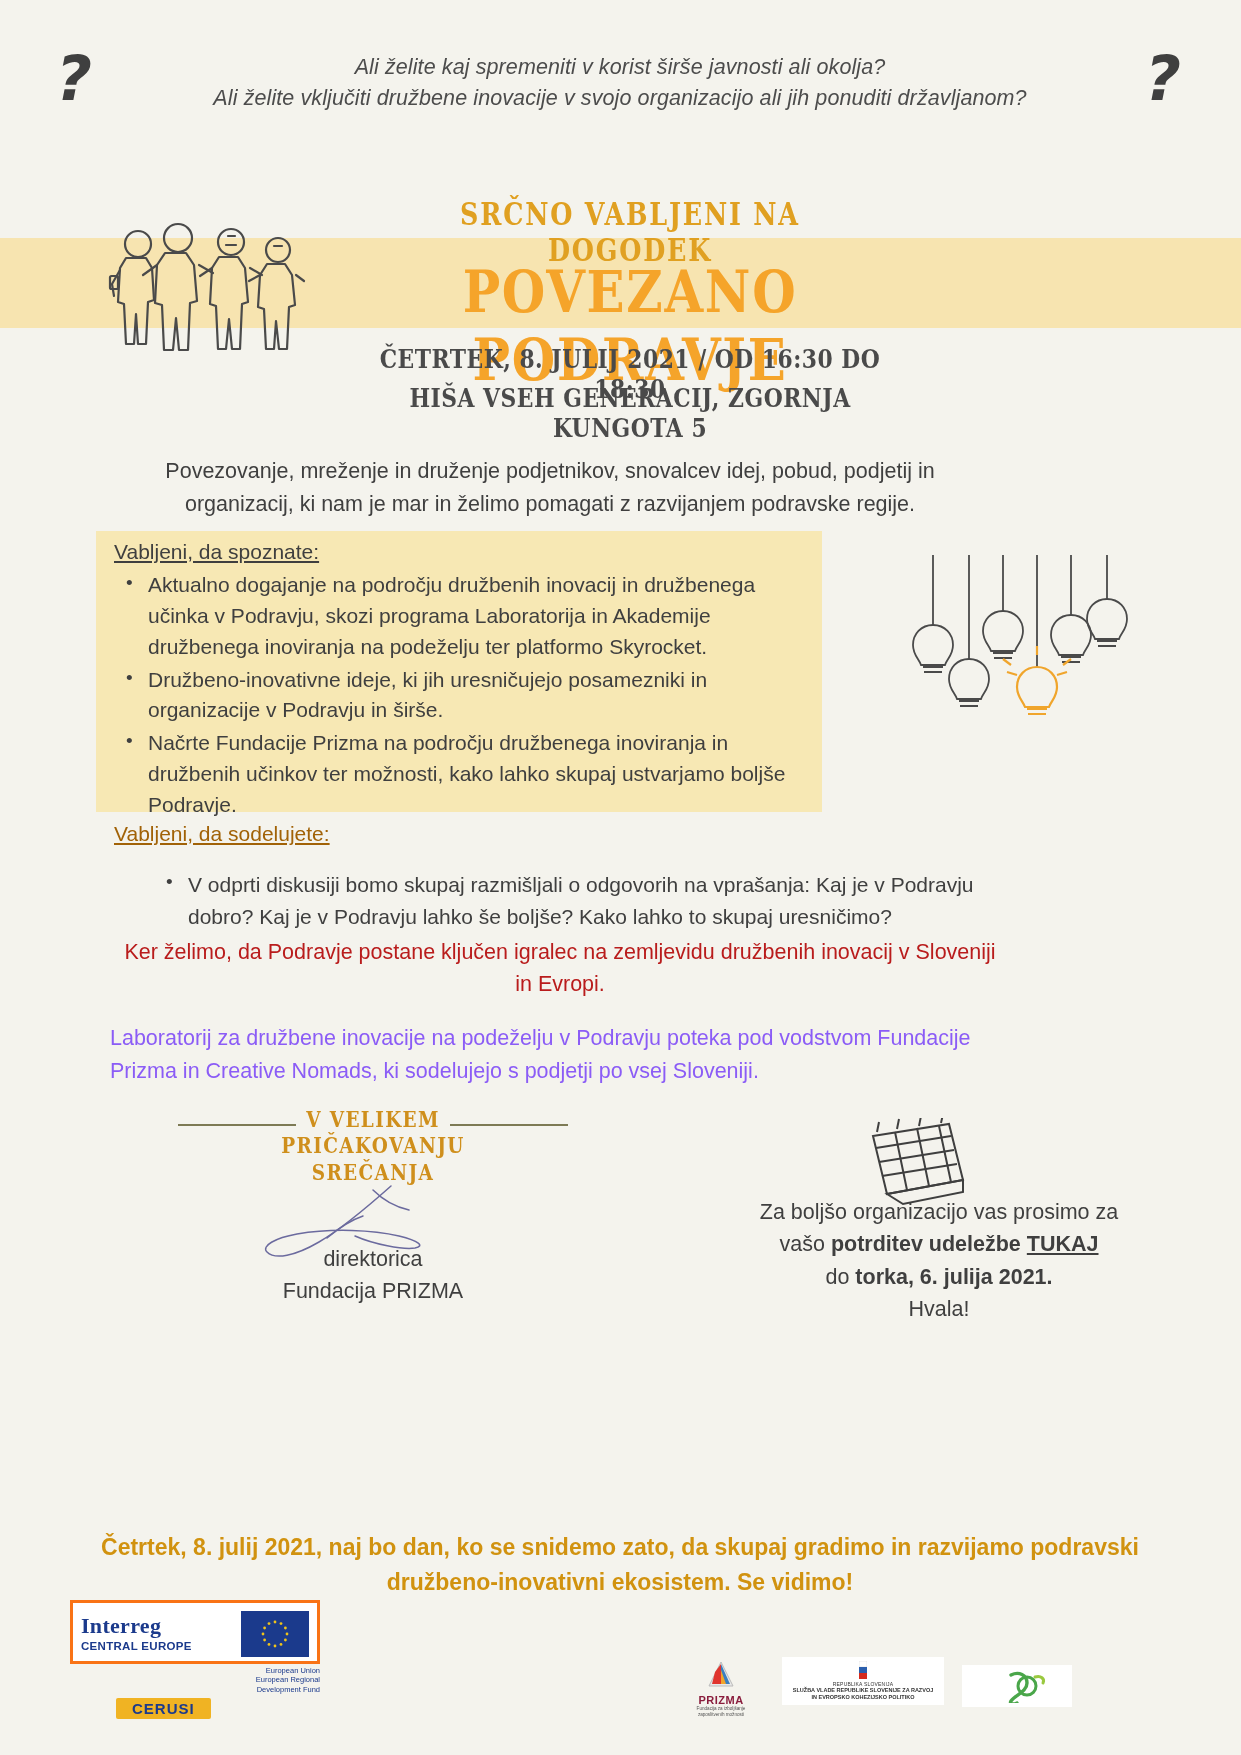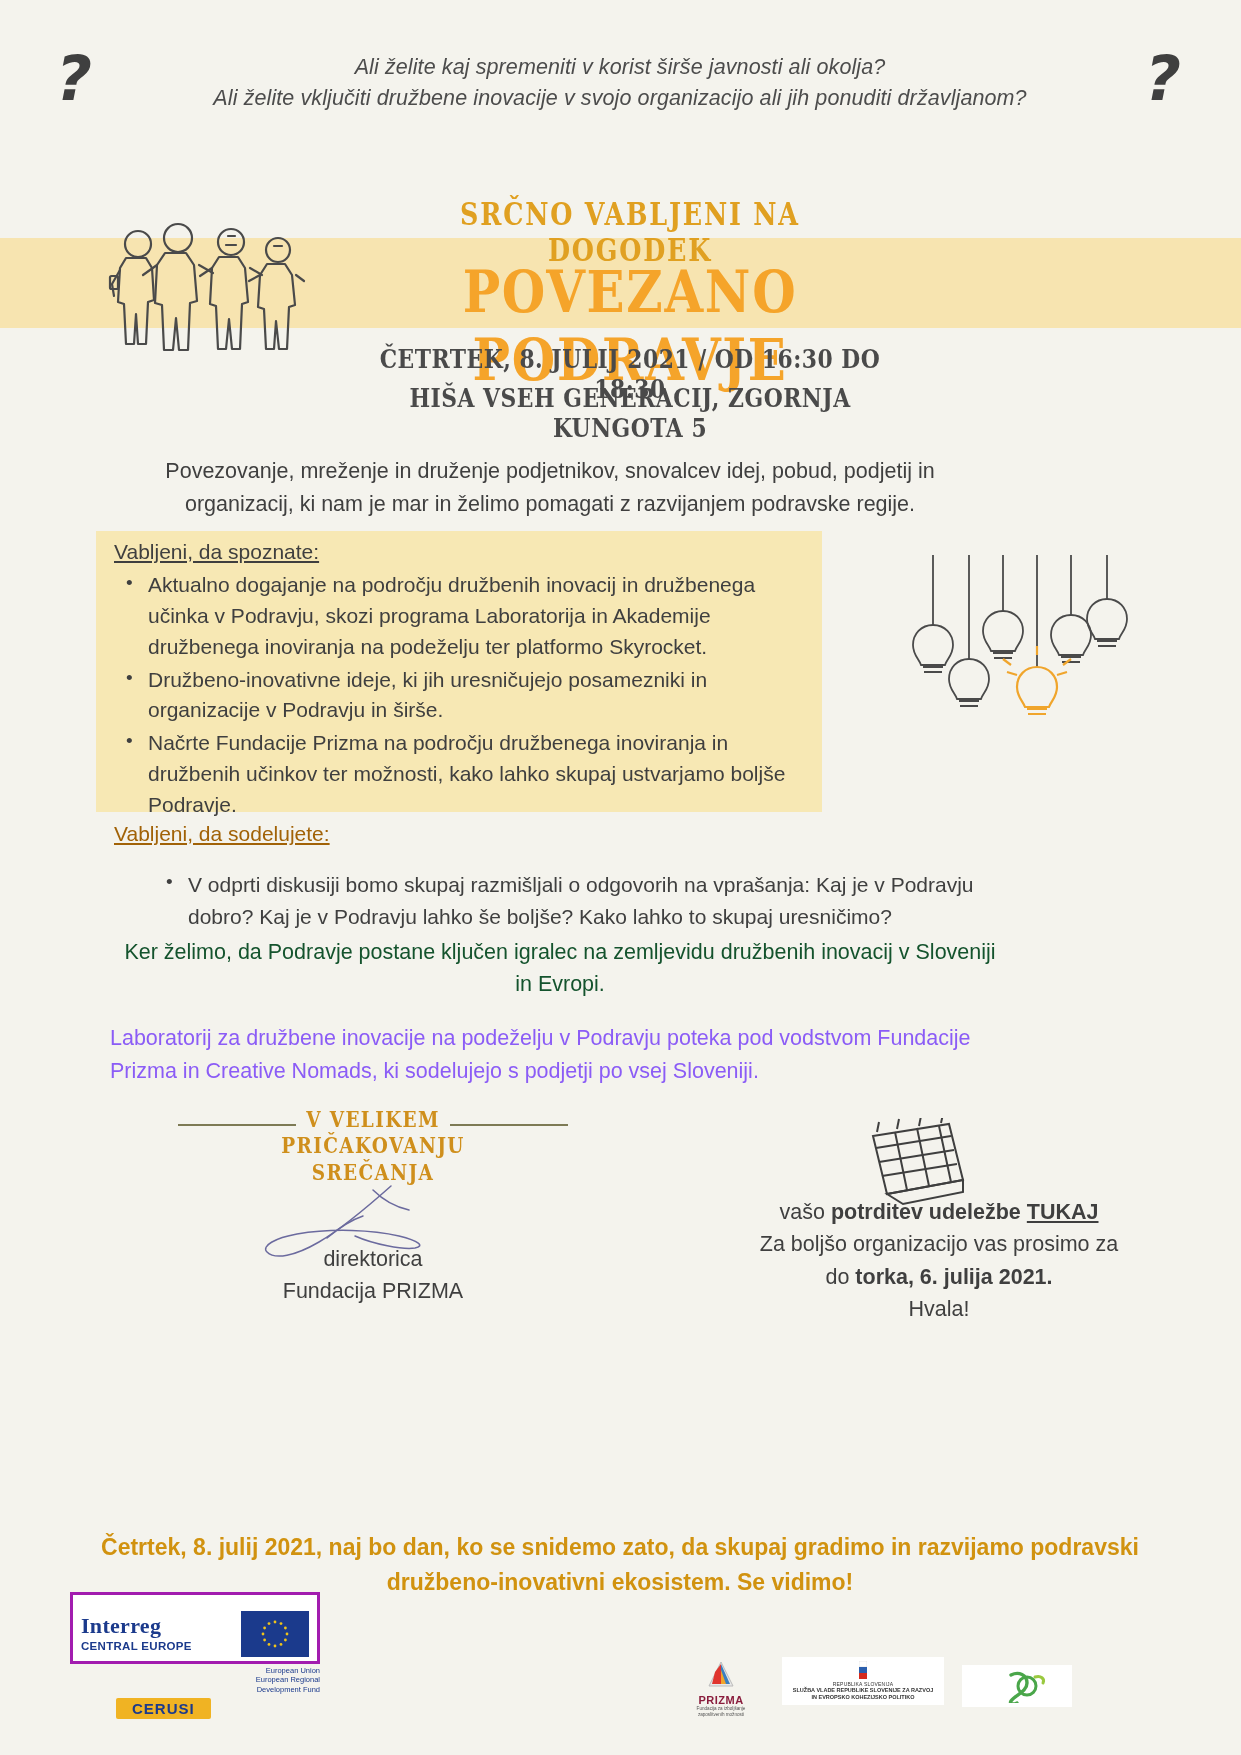--- a/index.html
+++ b/index.html
@@ -168,21 +168,21 @@
     font-size: 19px;
   }
 
   
   .highlight {
     position: absolute;
     top: 936px; left: 120px; width: 880px;
     text-align: center;
     font-size: 21.5px;
     line-height: 1.5;
-    color: #14532d;
+    color: #b91c1c;
   }
 
   
   .closing {
     position: absolute;
     top: 1022px; left: 110px; width: 890px;
     font-size: 21.5px;
     line-height: 1.52;
     color: #8b5cf6;
   }
@@ -265,23 +265,23 @@
     color: #d1920f;
   }
 
   
   .footer { position: absolute; left: 0; right: 0; bottom: 26px; height: 110px; }
   .interreg {
     position: absolute; left: 70px; bottom: 10px;
     width: 250px;
   }
   .ir-box {
-    border: 3px solid #a21caf;
+    border: 3px solid #f97316;
     background: #fff;
-    padding: 16px 8px 4px 8px;
+    padding: 8px 8px 4px 8px;
     display: flex;
     align-items: center;
   }
   .ir-text { flex: 1; }
   .ir-t1 {
     font-weight: bold; font-size: 22px; color: #1b3a8c;
     font-family: "Liberation Serif", serif;
     letter-spacing: .3px; line-height: 1;
   }
   .ir-t2 {
@@ -462,24 +462,24 @@
     <g fill="none" stroke="#3f3f3f" stroke-width="2">
       <path d="M10 18 L86 6 L100 62 L24 76 Z"></path>
       <path d="M13 30 L88 18 M16 44 L91 32 M19 58 L94 46"></path>
       <path d="M32 14 L44 72 M54 10 L66 68 M76 8 L88 64"></path>
       <path d="M14 14 l2 -10 M34 11 l2 -10 M56 8 l2 -10 M78 5 l2 -9"></path>
     </g>
     <path d="M24 76 L40 86 L100 74 L100 62 Z" fill="none" stroke="#3f3f3f" stroke-width="2"></path>
   </svg>
 
   <div class="rsvp">
+    <div>Za boljšo organizacijo vas prosimo za</div>
     <div>
       <span>vašo </span><b>potrditev udeležbe</b> <a class="link" href="#">TUKAJ</a>
     </div>
-    <div>Za boljšo organizacijo vas prosimo za</div>
     <div>
       <span>do </span><b>torka, 6. julija 2021.</b>
     </div>
     <div>Hvala!</div>
   </div>
 
   <div class="bottomline">Četrtek, 8. julij 2021, naj bo dan, ko se snidemo zato, da skupaj gradimo in razvijamo podravski družbeno-inovativni ekosistem. Se vidimo!</div>
 
   <div class="footer">
 

